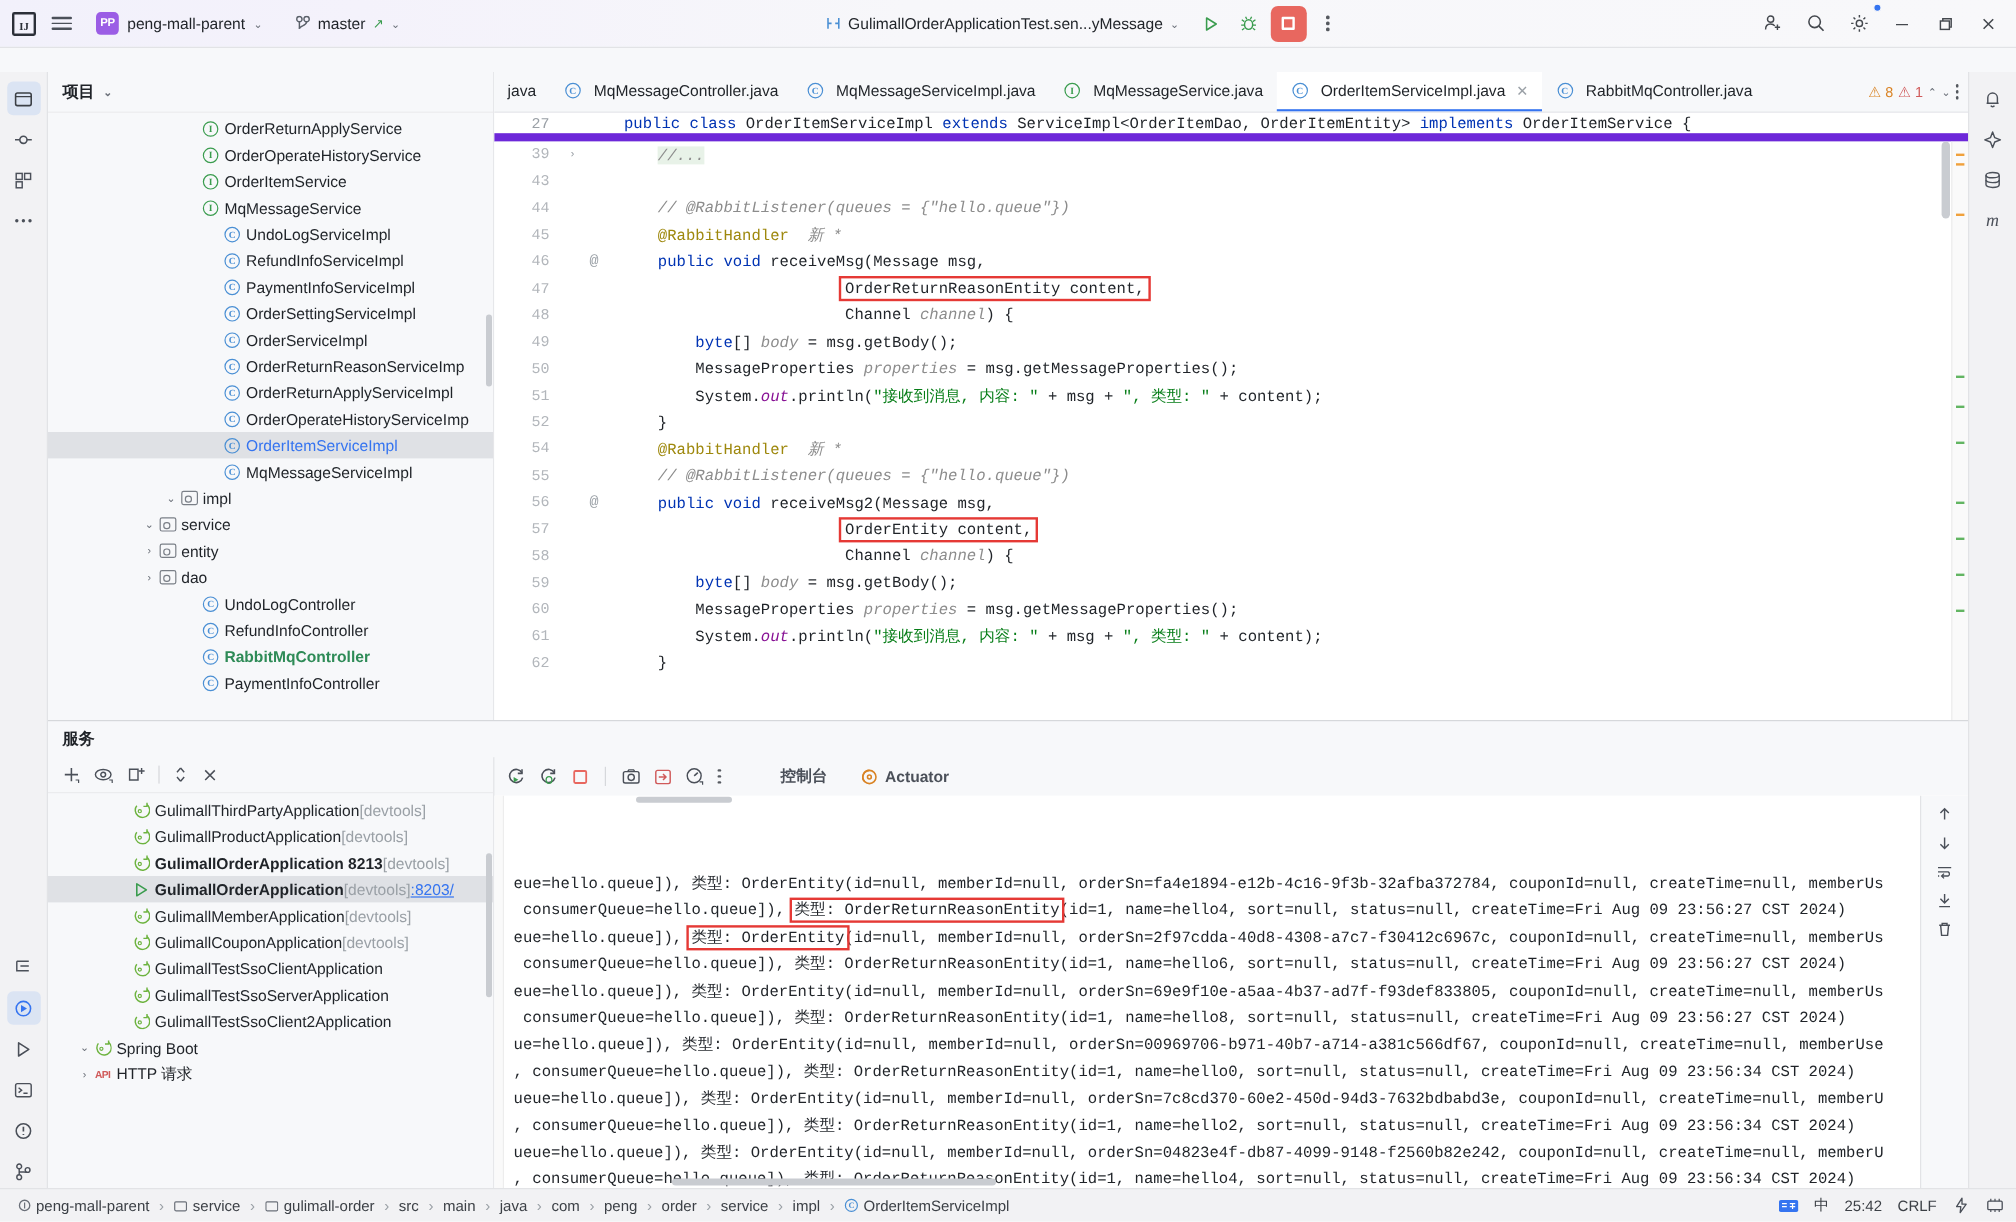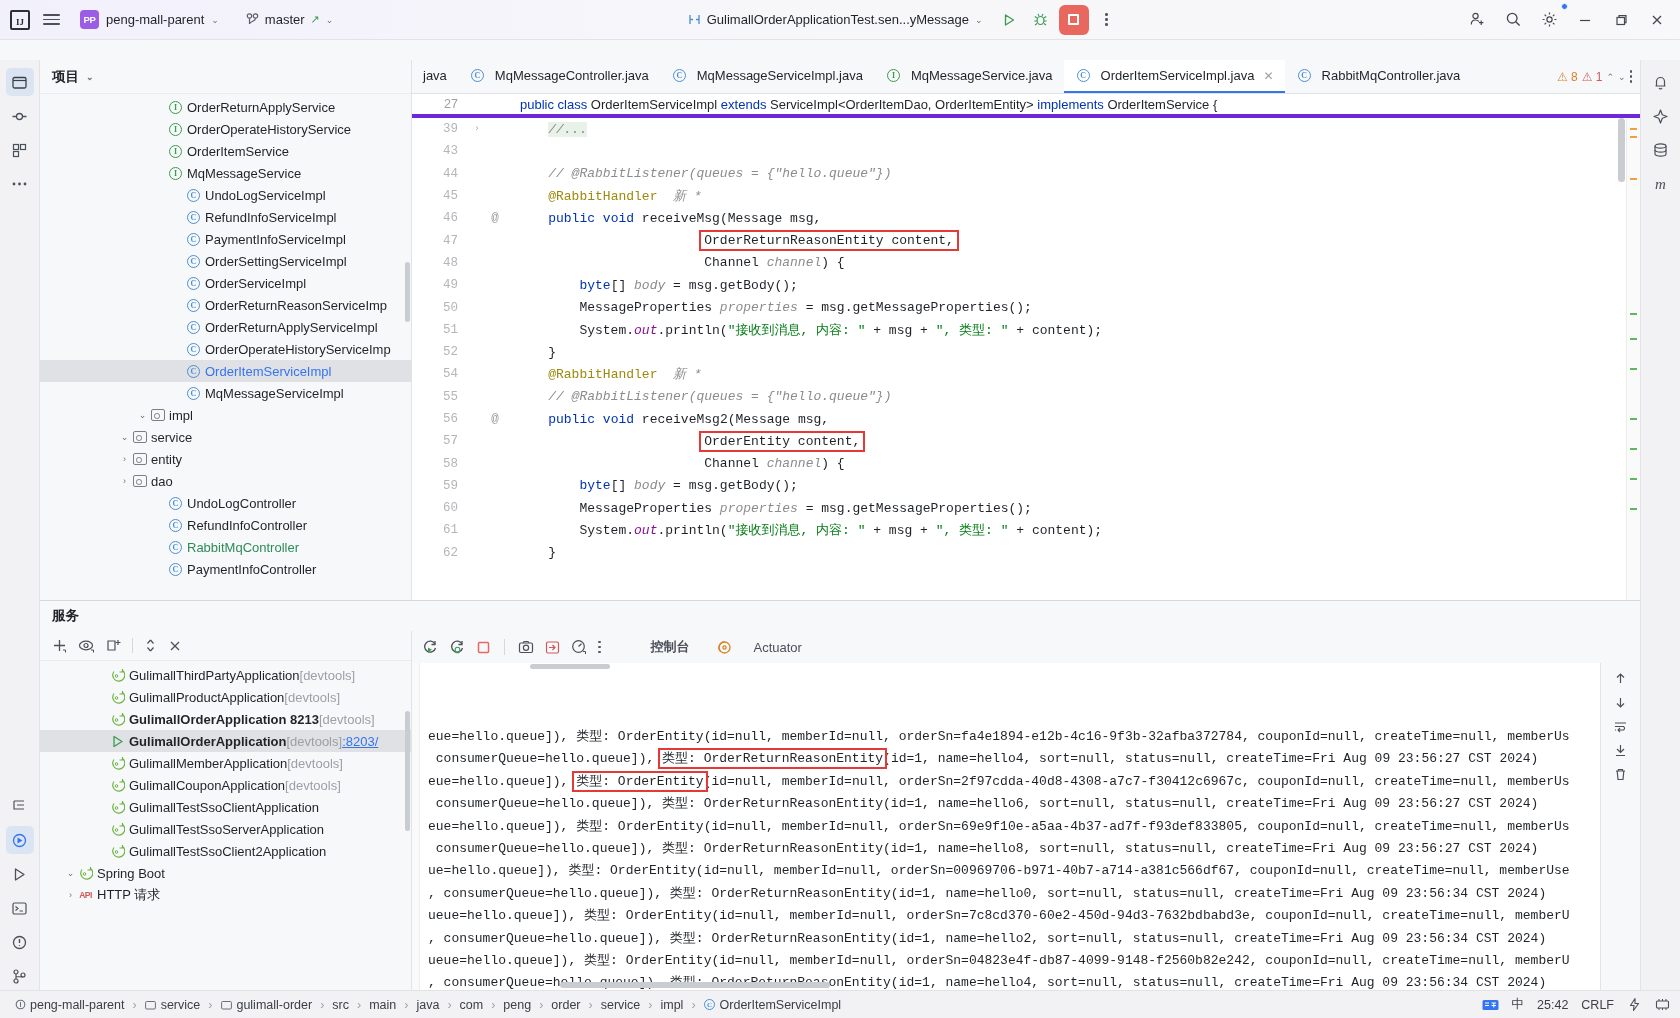--- a/index.html
+++ b/index.html
@@ -79,37 +79,37 @@
   .tree { flex: 1; overflow: hidden; position: relative; padding-top: 2px; }
   .trow { height: 22px; display: flex; align-items: center; font-size: 13px; white-space: nowrap; cursor: default; padding-right: 4px; }
   .trow.selected { background: #dfe1e5; }
   .tw-arrow { width: 13px; display: inline-flex; align-items: center; justify-content: center; color: #6b7079; font-size: 9px; flex: 0 0 13px; }
   .ic { width: 17px; flex: 0 0 17px; display: inline-flex; align-items: center; justify-content: center; margin-right: 3px; }
   .ic-class, .ic-iface { width: 13px; height: 13px; border-radius: 50%; border: 1.4px solid #4a8fd4; color: #4a8fd4; font-size: 8px; font-weight: bold; display: flex; align-items: center; justify-content: center; font-family: "Liberation Serif", serif; }
   .ic-iface { border-color: #3a9c4e; color: #3a9c4e; }
   .ic-folder { width: 14px; height: 12px; border: 1.4px solid #7a7f87; border-radius: 2px; position: relative; }
   .ic-folder::after { content:""; position:absolute; left:2.5px; top:3px; width:3.5px; height:3.5px; border:1.2px solid #7a7f87; border-radius:50%; }
   .ic-api { font-size: 8.5px; font-weight: bold; color: #d05a5a; letter-spacing: -0.5px; }
-  .lbl-green { color: #2e8b57; }
+  .lbl-green { color: #2e8b57; font-weight: bold; }
   .lbl-blue { color: #3574f0; }
   .muted { color: #9aa0a6; }
   .link-blue { color: #3574f0; text-decoration: underline; }
   .bold { font-weight: bold; }
 
   .tree-scroll { position: absolute; right: 1px; top: 168px; width: 5px; height: 60px; border-radius: 3px; background: #c9ccd1; }
 
   
   .editor-side { flex: 1; display: flex; flex-direction: column; min-width: 0; background: #fff; }
   .tabbar { height: 34px; flex: 0 0 34px; display: flex; align-items: stretch; background: #f7f8fa; border-bottom: 1px solid #e2e3e6; overflow: hidden; }
   .etab { display: flex; align-items: center; gap: 6px; padding: 0 11px; font-size: 13px; cursor: pointer; white-space: nowrap; border-bottom: 2px solid transparent; }
   .etab.active { background: #fff; border-bottom: 2px solid #3574f0; }
   .etab .close-x { color: #9aa0a6; font-size: 12px; margin-left: 3px; }
   .tab-right { margin-left: auto; display: flex; align-items: center; gap: 4px; padding: 0 8px; }
 
-  .sticky-line { height: 24px; flex: 0 0 24px; background: #fff; display: flex; align-items: center; font-family: Liberation Sans, sans-serif; font-size: 13px; border-bottom: 4px solid #6d28d9; }
+  .sticky-line { height: 24px; flex: 0 0 24px; background: #fff; display: flex; align-items: flex-end; font-family: Liberation Mono, monospace; font-size: 13px; border-bottom: 7px solid #6d28d9; }
   .gutter-n { width: 58px; flex: 0 0 58px; text-align: right; padding-right: 12px; color: #9aa0a6; font-size: 12.5px; }
   .gutter-mark { width: 42px; flex: 0 0 42px; text-align: center; color: #9aa0a6; font-size: 12.5px; }
 
   .code-area { flex: 1; display: flex; min-height: 0; position: relative; background: #fff; overflow: hidden; }
   .code-lines { flex: 1; position: relative; }
   .cl { height: 22.3px; display: flex; align-items: center; font-family: "Liberation Mono", monospace; font-size: 13px; white-space: pre; }
   .cl .gutter-n { color: #b2b6bb; }
   .cl .fold { width: 14px; flex: 0 0 14px; color: #9aa0a6; font-size: 9px; text-align: center; }
   .changebar { width: 3px; flex: 0 0 3px; background: transparent; }
   .changebar.green { background: #6ec26e; }
@@ -141,21 +141,21 @@
   .svc-pane { width: 372px; flex: 0 0 372px; border-right: 1px solid #e2e3e6; display: flex; flex-direction: column; }
   .svc-toolbar { height: 30px; flex: 0 0 30px; display: flex; align-items: center; gap: 11px; padding: 0 12px; border-bottom: 1px solid #ebecee; color: #4b5059; }
   .svc-sep { width: 1px; height: 15px; background: #d6d8db; }
   .svc-tree { flex: 1; overflow: hidden; position: relative; padding-top: 3px; text-align: center; }
   .svc-scroll { position: absolute; right: 1px; top: 50px; width: 5px; height: 120px; border-radius: 3px; background: #c9ccd1; }
 
   .console-pane { flex: 1; display: flex; flex-direction: column; min-width: 0; justify-content: space-between; }
   .console-toolbar { height: 32px; flex: 0 0 32px; display: flex; align-items: center; gap: 11px; padding: 0 10px; color: #4b5059; }
   .ct-sep { width: 1px; height: 16px; background: #d6d8db; margin: 0 2px; }
   .ct-tab { font-size: 13px; padding: 3px 8px; border-radius: 5px; cursor: pointer; font-weight: bold; }
-  .ct-tab.plain { font-weight: normal; display: flex; align-items: center; gap: 22px; }
+  .ct-tab.plain { font-weight: bold; display: flex; align-items: center; gap: 6px; }
   .console-body { flex: 1; background: #fff; position: relative; overflow: hidden; display: flex; }
   .console-text { flex: 1; font-family: "Liberation Mono", monospace; font-size: 13px; white-space: pre; padding-top: 3px; overflow: hidden; position: relative; }
   .cline { height: 22.4px; line-height: 22.4px; padding-left: 8px; }
   .console-left-strip { width: 8px; flex: 0 0 8px; background: #fafafa; border-right: 1px solid #ededed; }
   .console-rail { width: 40px; flex: 0 0 40px; background: #f7f8fa; border-left: 1px solid #e2e3e6; display: flex; flex-direction: column; align-items: center; padding-top: 8px; gap: 9px; color: #4b5059; }
   .chl { outline: 2px solid #e53935; padding: 1px 2px; margin: -1px -2px; }
   .hscroll { position: absolute; left: 140px; bottom: 2px; width: 270px; height: 6px; border-radius: 3px; background: #c9ccd1; }
   .hscroll2 { position: absolute; left: 110px; top: 1px; width: 80px; height: 5px; border-radius: 3px; background: #c9ccd1; }
 
   

